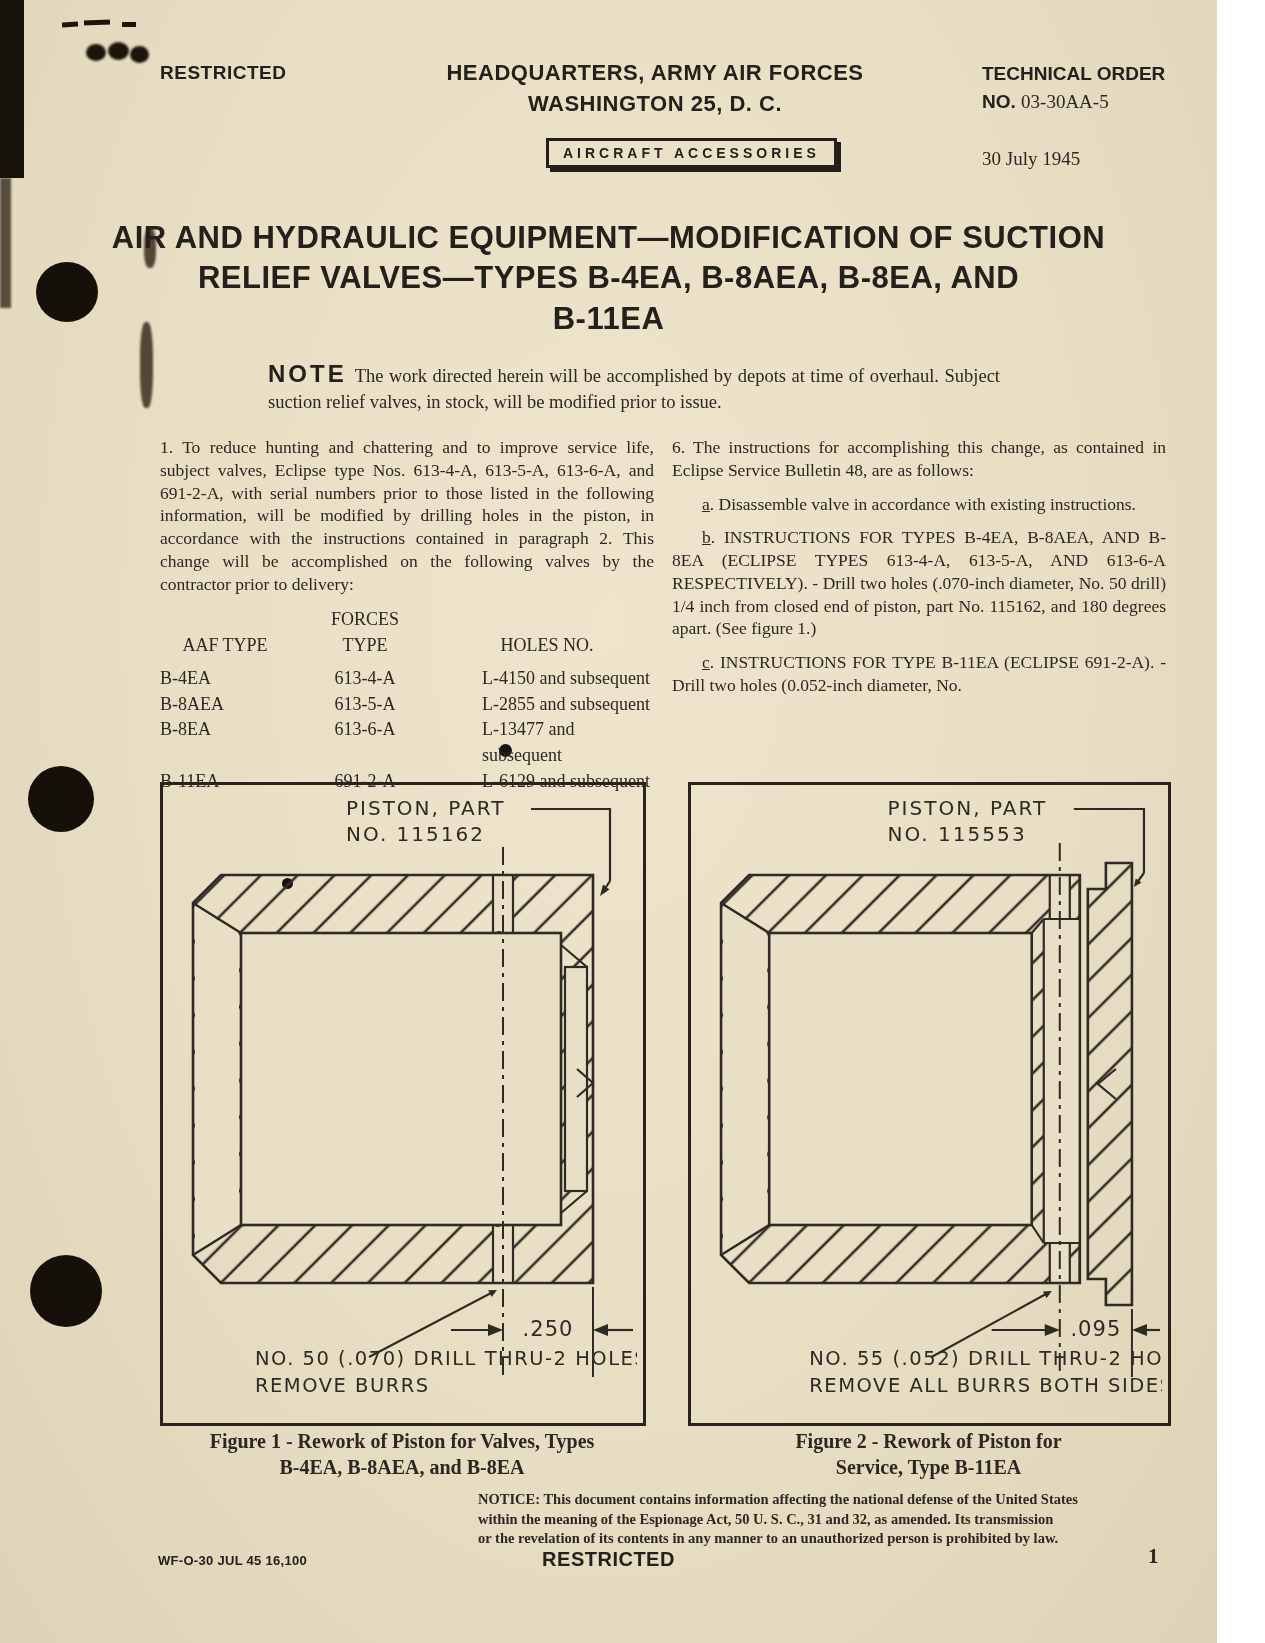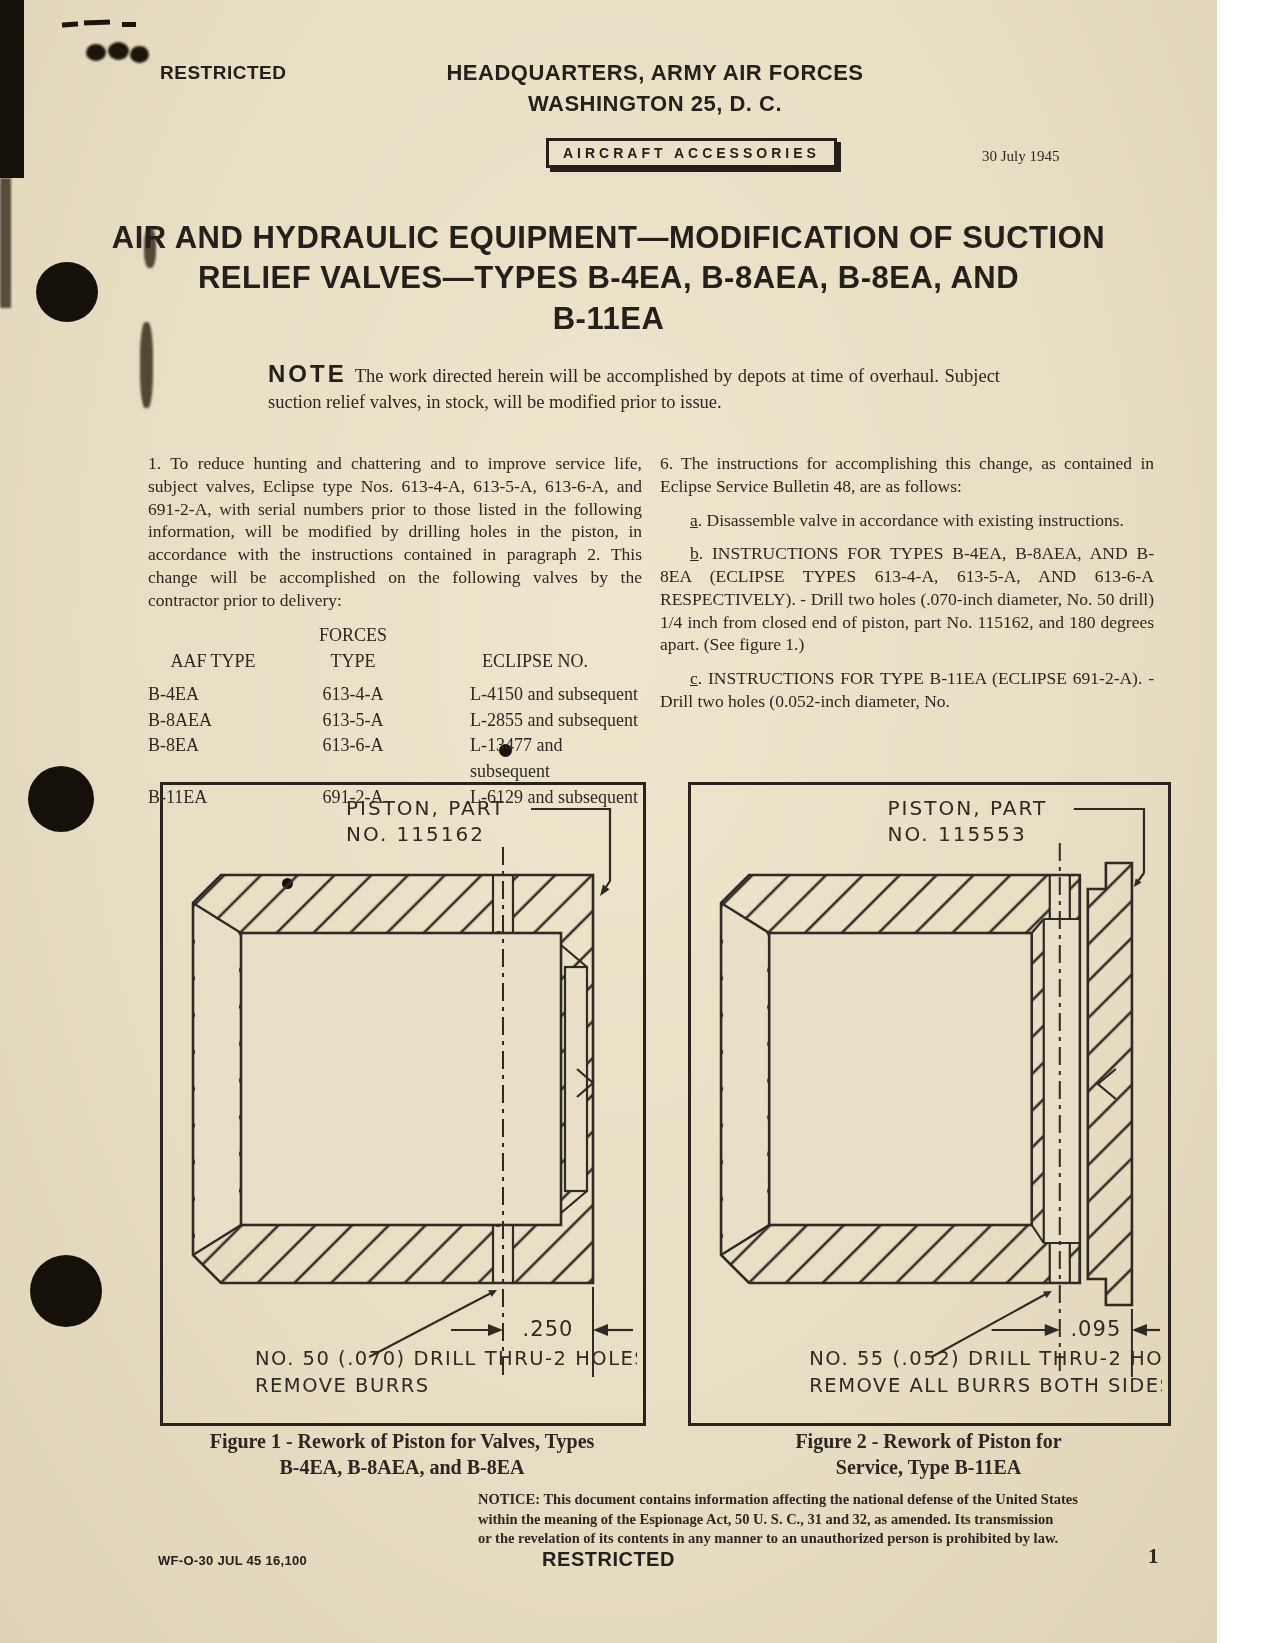--- a/index.html
+++ b/index.html
@@ -20,31 +20,31 @@
   .hq-block{left:420px;top:58px;width:470px;text-align:center;font-size:22px;line-height:1.4;letter-spacing:.5px;}
   .to-block{left:982px;top:60px;font-size:19px;line-height:1.45;}
   .to-no-value{font-family:"Liberation Serif", serif;font-weight:normal;color:#2c2722;font-size:19px;}
   .acc-box{
     left:546px;top:138px;
     border:3px solid #241f1a;
     box-shadow:4px 4px 0 #241f1a;
     padding:4px 14px 4px;
     font-size:14px;letter-spacing:4px;
   }
-  .date-line{left:982px;top:148px;font-size:15px;}
+  .date-line{left:982px;top:148px;font-size:19px;}
 
   
   .doc-title{left:0;top:218px;width:100%;text-align:center;font-size:31px;line-height:1.3;letter-spacing:.5px;}
 
   
   .note-block{left:268px;top:357px;width:732px;font-size:18.5px;line-height:1.38;text-align:justify;}
   .note-label{font-family:"Liberation Sans", sans-serif;font-weight:bold;font-size:24px;letter-spacing:3px;color:#24201b;padding-right:8px;}
 
   
-  .columns{left:148px;top:436px;width:1006px;display:flex;gap:18px;margin-top:16px;}
+  .columns{left:160px;top:436px;width:1006px;display:flex;gap:18px;}
   .col{width:494px;font-size:17.5px;line-height:1.3;text-align:justify;}
   .col p{margin:0 0 11px 0;}
   .lettered{text-indent:30px;}
   .plabel{text-decoration:underline;}
 
   
   .aaf-table{margin-top:12px;font-size:18px;text-align:left;}
   .t-row{display:grid;grid-template-columns:130px 150px 1fr;line-height:1.42;}
   .t-c2{text-align:center;}
   .t-c3{text-align:left;padding-left:42px;}
@@ -112,20 +112,27 @@
   <div class="abs punch punch2"></div>
   <div class="abs punch punch3"></div>
   <div class="abs stray-dot stray-1"></div>
   <div class="abs stray-dot stray-2"></div>
 
   <div class="abs gothic restricted-top">RESTRICTED</div>
   <div class="abs gothic hq-block">
     <div>HEADQUARTERS, ARMY AIR FORCES</div>
     <div>WASHINGTON 25, D. C.</div>
   </div>
+  <div class="abs gothic to-block">
+    <div>TECHNICAL ORDER</div>
+    <div>
+      <span>NO.</span>
+      <span class="to-no-value">03-30AA-5</span>
+    </div>
+  </div>
   <div class="abs gothic acc-box">AIRCRAFT ACCESSORIES</div>
   <div class="abs serif date-line">30 July 1945</div>
 
   <div class="abs gothic doc-title">
     <div>AIR AND HYDRAULIC EQUIPMENT—MODIFICATION OF SUCTION</div>
     <div>RELIEF VALVES—TYPES B-4EA, B-8AEA, B-8EA, AND</div>
     <div>B-11EA</div>
   </div>
 
   <div class="abs note-block">
@@ -135,21 +142,21 @@
   <div class="abs columns">
     <div class="col">
       <p>1.  To reduce hunting and chattering and to improve service life, subject valves, Eclipse type Nos. 613-4-A, 613-5-A, 613-6-A, and 691-2-A, with serial numbers prior to those listed in the following information, will be modified by drilling holes in the piston, in accordance with the instructions contained in paragraph 2. This change will be accomplished on the following valves by the contractor prior to delivery:</p>
       <div class="aaf-table">
         <div class="t-row t-head">
           <div class="t-c1">AAF TYPE</div>
           <div class="t-c2">
             <div>FORCES</div>
             <div>TYPE</div>
           </div>
-          <div class="t-c3">ECLIPSE NO.</div>
+          <div class="t-c3">HOLES NO.</div>
         </div>
         <div class="t-body">
           <div class="t-row">
             <div class="t-c1">B-4EA</div>
             <div class="t-c2">613-4-A</div>
             <div class="t-c3">L-4150 and subsequent</div>
           </div>
           <div class="t-row">
             <div class="t-c1">B-8AEA</div>
             <div class="t-c2">613-5-A</div>

